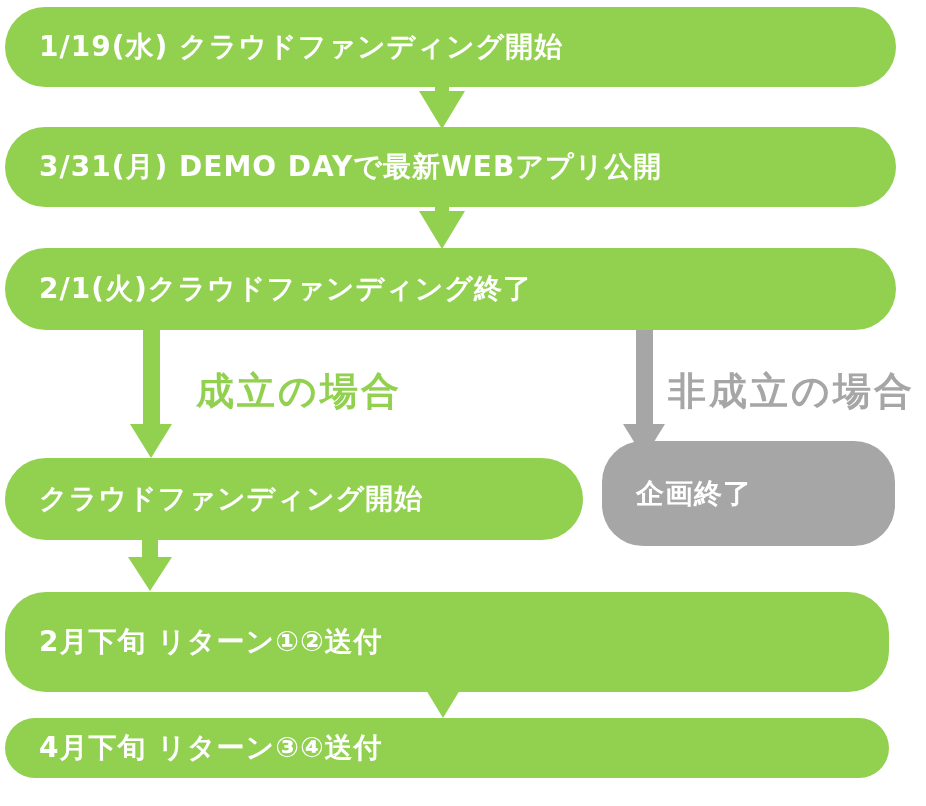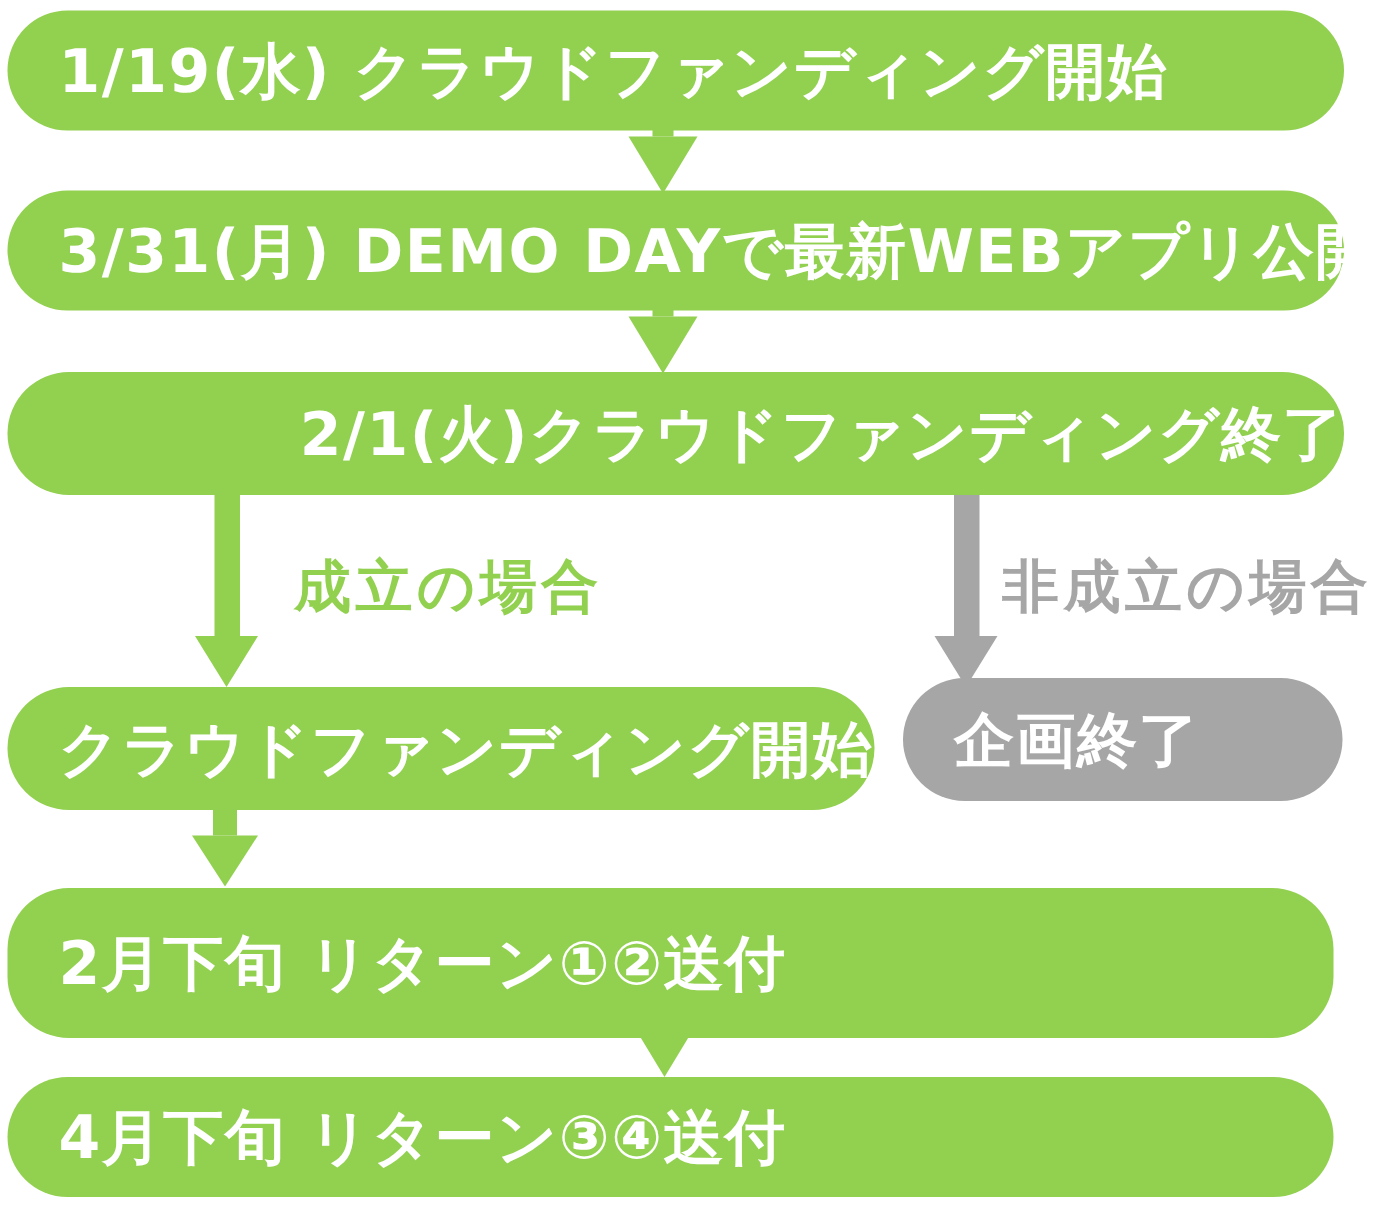--- a/index.html
+++ b/index.html
@@ -23,21 +23,21 @@
     position: absolute;
     left: 5px;
     width: 891px;
     height: 80px;
     background: var(--green);
     border-radius: 41px;
     color: var(--text-on-fill);
     display: flex;
     align-items: center;
     padding-left: 34px;
-    font-size: 40px;
+    font-size: 28px;
     font-weight: bold;
     letter-spacing: 1px;
     white-space: nowrap;
   }
   .bar.gray { background: var(--gray); }
   
   .seq-arrow {
     position: absolute;
     display: flex;
     flex-direction: column;
@@ -110,55 +110,55 @@
 
   <div class="bar" style="top:127px;">
     <span>3/31(月) DEMO DAYで最新WEBアプリ公開</span>
   </div>
 
   <div class="seq-arrow" style="left:419px; top:204px;">
     <div class="nub"></div>
     <div class="tri"></div>
   </div>
 
-  <div class="bar" style="top:248px; height:82px;justify-content:flex-end;">
+  <div class="bar" style="top:248px; height:82px;">
     <span>2/1(火)クラウドファンディング終了</span>
   </div>
 
   <div class="branch-arrow" style="left:130px; top:330px;">
     <div class="stem"></div>
     <div class="head"></div>
   </div>
   <div class="branch-label green" style="left:196px; top:366px;">成立の場合</div>
 
   <div class="branch-arrow gray" style="left:623px; top:330px;">
     <div class="stem"></div>
     <div class="head"></div>
   </div>
   <div class="branch-label gray" style="left:668px; top:366px;">非成立の場合</div>
 
   <div class="bar" style="top:458px; width:578px; height:82px;">
     <span>クラウドファンディング開始</span>
   </div>
 
-  <div class="bar gray" style="left:602px; top:452px; width:293px; height:82px;">
+  <div class="bar gray" style="left:602px; top:441px; width:293px; height:105px;">
     <span>企画終了</span>
   </div>
 
   <div class="short-arrow" style="left:128px; top:540px;">
     <div class="stem"></div>
     <div class="head"></div>
   </div>
 
   <div class="bar" style="top:592px; width:884px; height:100px;">
     <span>2月下旬 リターン①②送付</span>
   </div>
 
   <div class="seq-arrow" style="left:420px; top:673px;">
     <div class="nub"></div>
     <div class="tri"></div>
   </div>
 
-  <div class="bar" style="top:718px; width:884px; height:80px;">
+  <div class="bar" style="top:718px; width:884px; height:60px;">
     <span>4月下旬 リターン③④送付</span>
   </div>
 
 </div>
 
 </body></html>

